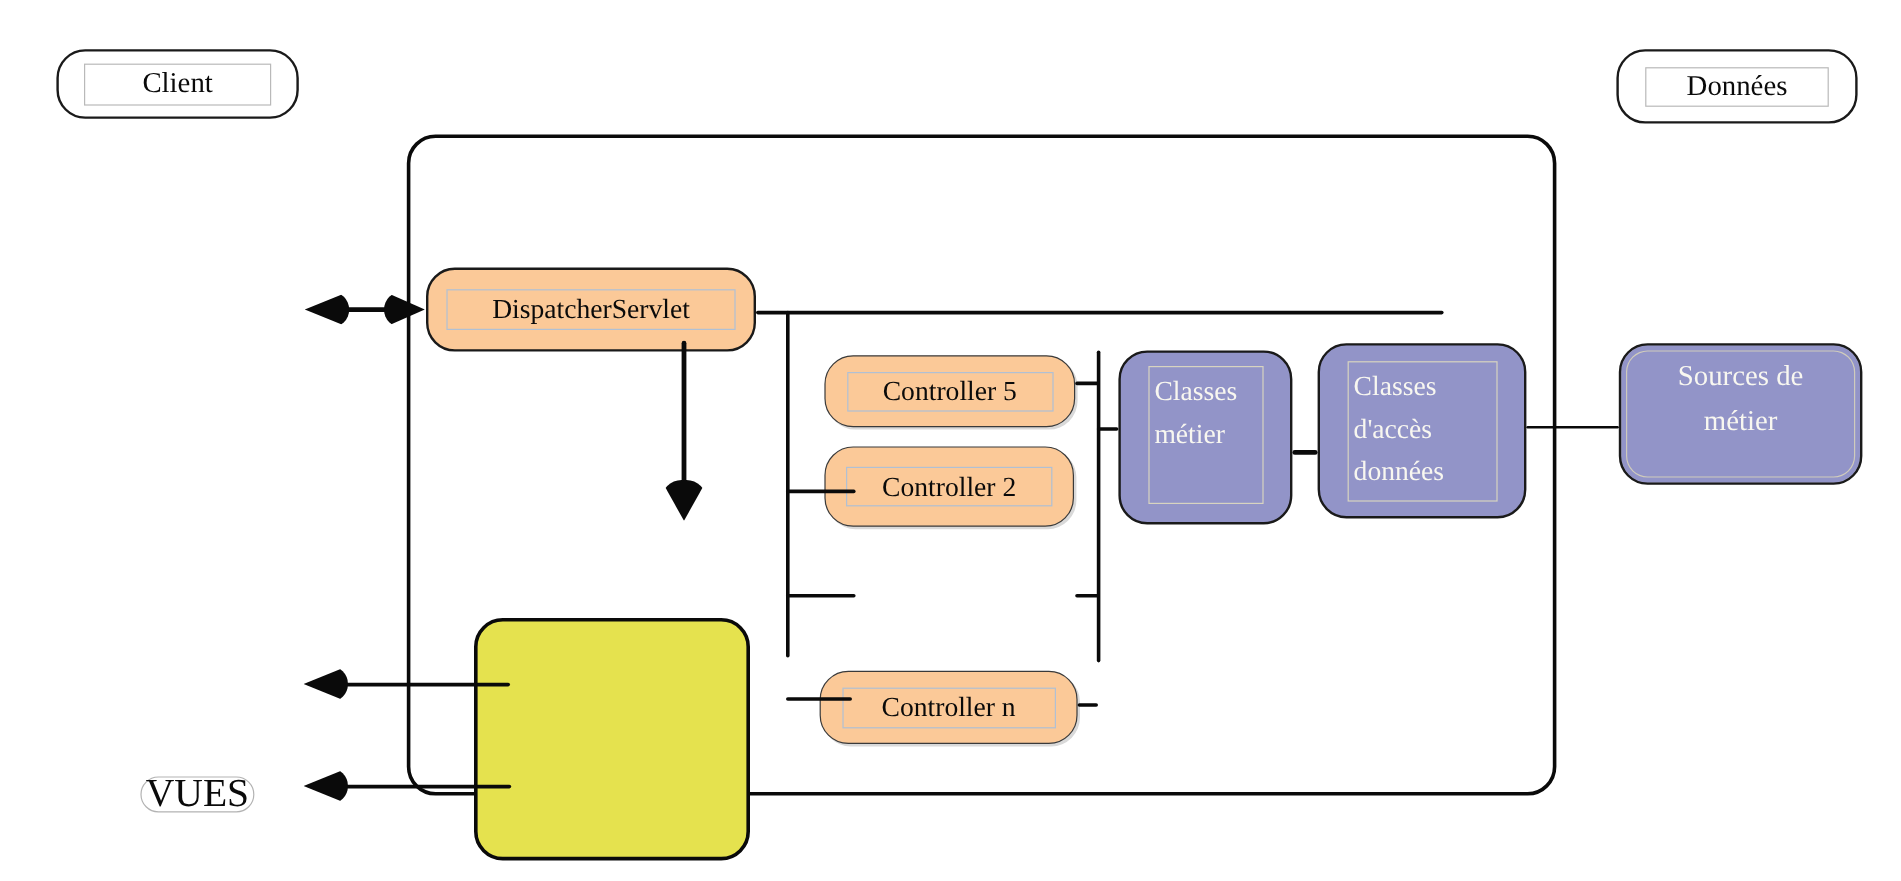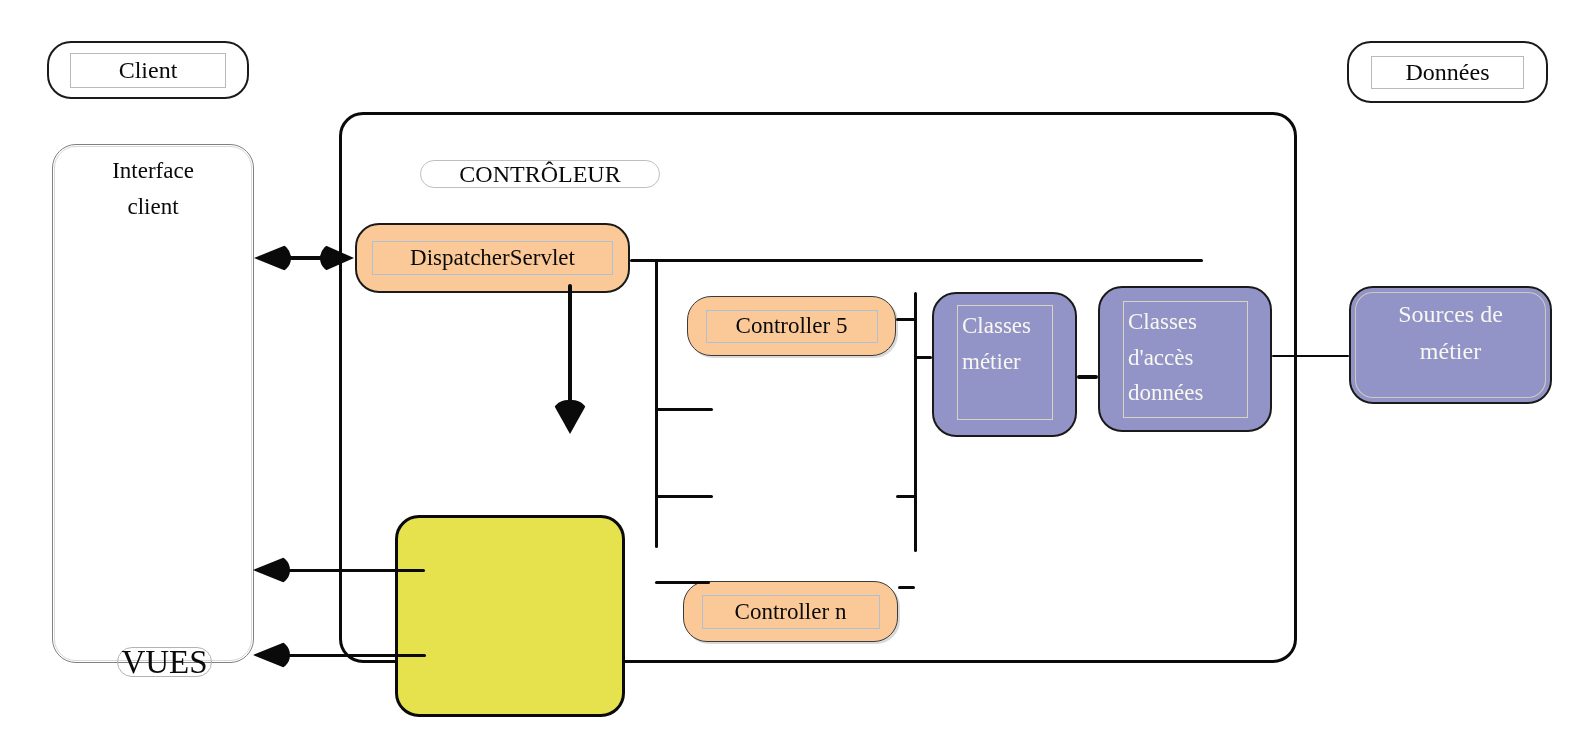--- a/index.html
+++ b/index.html
@@ -51,40 +51,38 @@
 
   <div class="abs hdr" style="left:47px;top:41px;width:202px;height:58px;">
     <div class="hdr-inner" style="width:154px;height:33px;">Client</div>
   </div>
 
 
   <div class="abs hdr" style="left:1347px;top:41px;width:201px;height:62px;">
     <div class="hdr-inner" style="width:151px;height:31px;">Données</div>
   </div>
 
-  <div class="abs if-client" style="left:52px;top:144px;width:202px;height:519px;">
-    <div class="if-title">Interface
-client</div>
-  </div>
   <div class="abs ghost-label" style="left:117px;top:647px;width:95px;height:30px;">VUES</div>
 
   <div class="abs main-box" style="left:339px;top:112px;width:958px;height:551px;"></div>
 
-  <div class="abs plain-label" style="left:420px;top:160px;width:240px;height:28px;">CONTRÔLEUR</div>
 
   <div class="abs orange big" style="left:355px;top:223px;width:275px;height:70px;">
     <div class="inner" style="width:227px;height:32px;">DispatcherServlet</div>
   </div>
 
   <div class="abs orange small" style="left:687px;top:296px;width:209px;height:60px;">
     <div class="inner" style="width:158px;height:31px;">Controller 5</div>
   </div>
 
+  <div class="abs orange small" style="left:687px;top:372px;width:208px;height:67px;">
+    <div class="inner" style="width:158px;height:31px;">Controller 2</div>
+  </div>
 
-  <div class="abs orange small" style="left:683px;top:581px;width:215px;height:61px;">
+  <div class="abs orange small" style="left:683px;top:559px;width:215px;height:61px;">
     <div class="inner" style="width:164px;height:32px;">Controller n</div>
   </div>
 
   <div class="abs purple" style="left:932px;top:292px;width:145px;height:145px;">
     <div class="pinner" style="left:23px;top:11px;right:22px;bottom:15px;">Classes
 métier</div>
   </div>
 
   <div class="abs purple" style="left:1098px;top:286px;width:174px;height:146px;">
     <div class="pinner" style="left:23px;top:13px;right:22px;bottom:12px;">Classes

